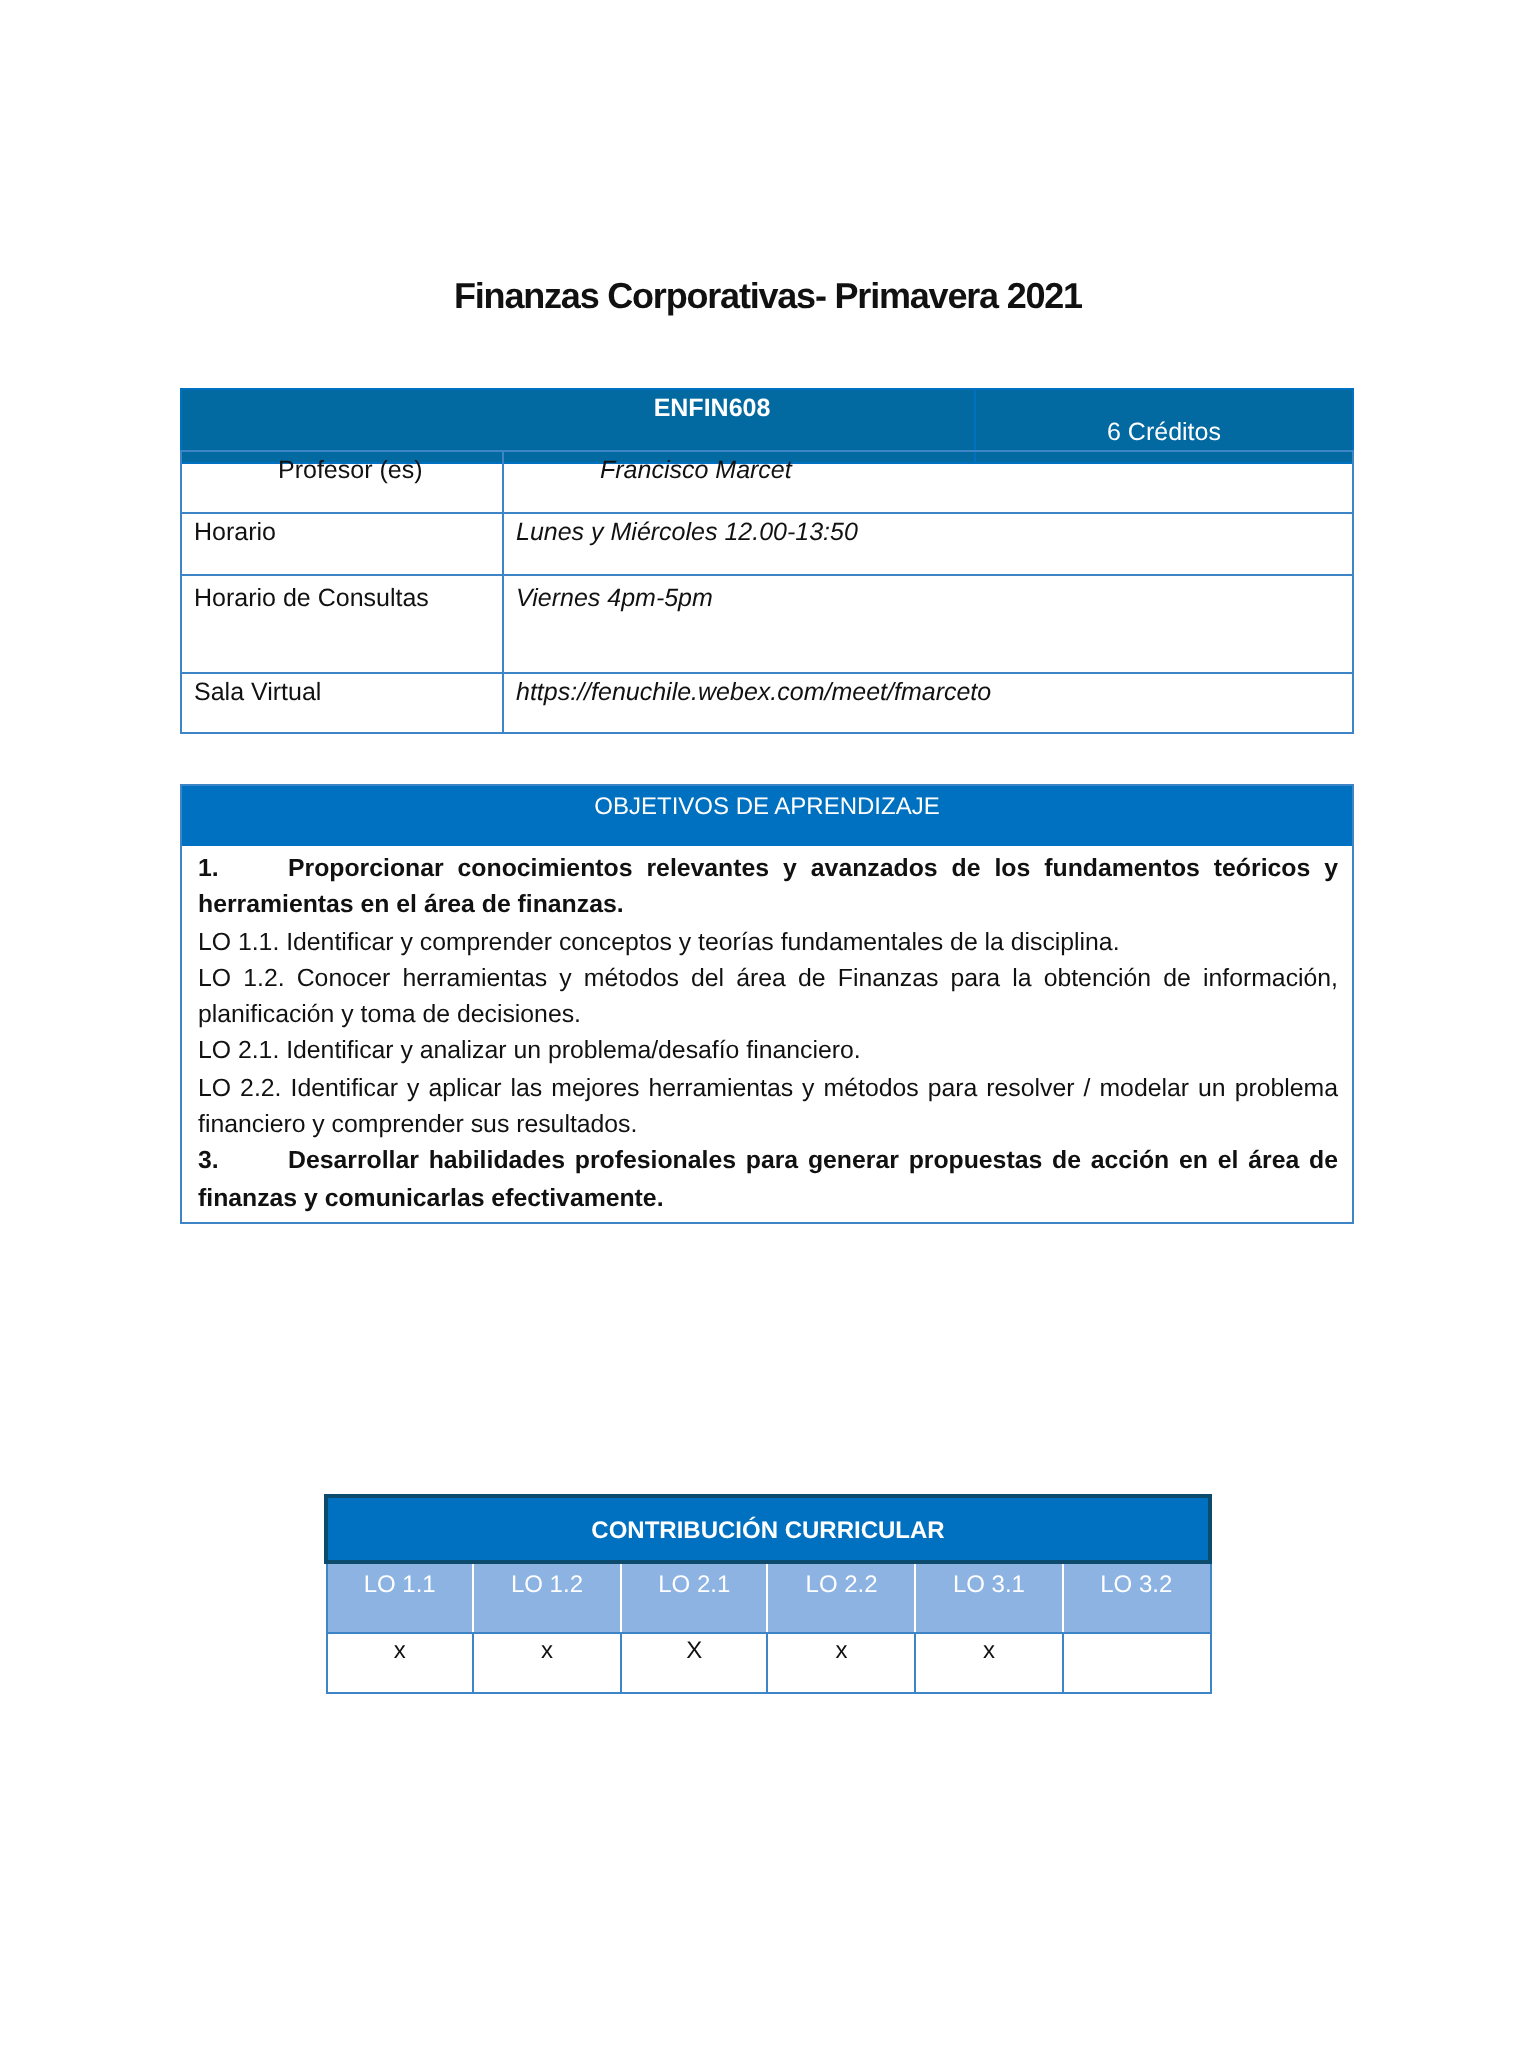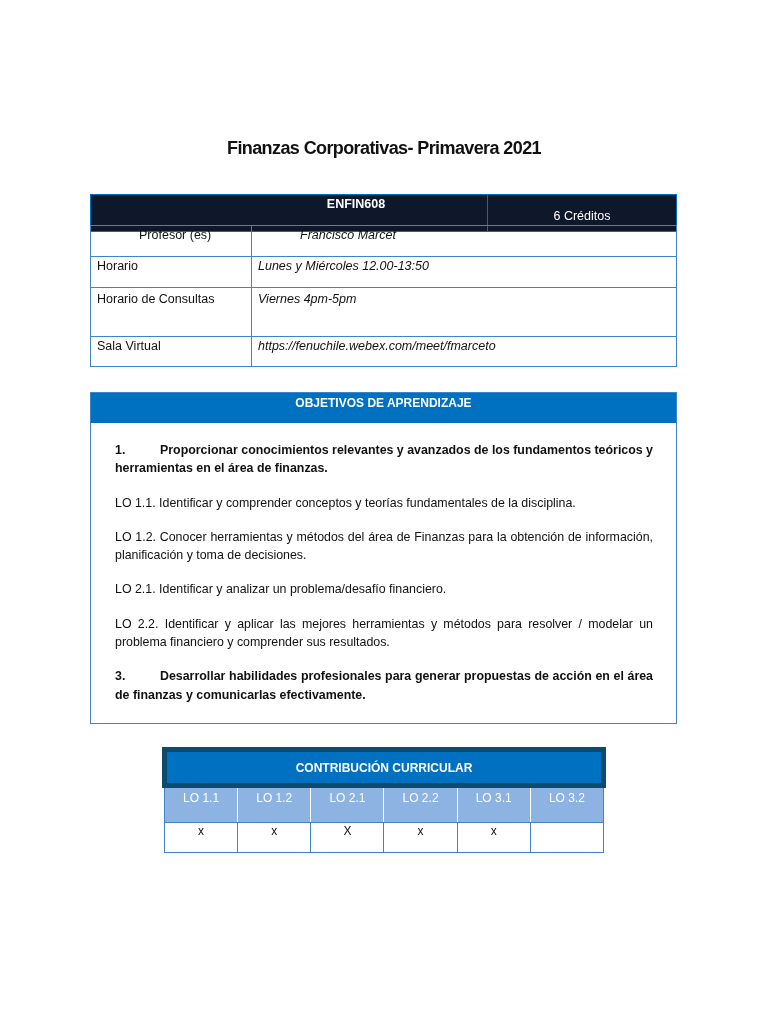--- a/index.html
+++ b/index.html
@@ -11,52 +11,52 @@
     .title {
       position: absolute; top: 138px; left: 0; width: 768px; text-align: center;
       font-size: 18px; font-weight: bold; letter-spacing: -0.6px; color: #111;
     }
     
     .info {
       position: absolute; left: 90px; top: 194px; width: 587px;
       border-collapse: collapse; font-size: 12.5px;
     }
     .info td { border: 1px solid #3d85c6; padding: 0 6px; vertical-align: top; }
-    .info .hdr td { background: #0f172a; color: #fff; height: 30px; border-color: #0070c0; }
+    .info .hdr td { background: #0369a1; color: #fff; height: 30px; border-color: #0070c0; }
     .info .hdr .code { text-align: center; font-weight: bold; vertical-align: top; padding-top: 2px; padding-left: 140px; }
     .info .hdr .cred { text-align: center; vertical-align: middle; padding-top: 6px; }
     .info .lbl { width: 106px; padding-top: 2px; }
     .info .val { font-style: italic; padding-top: 2px; }
     .info .r1 td { height: 28px; padding-left: 48px; }
     .info .r2 td { height: 28px; }
     .info .r3 td { height: 46px; line-height: 18px; }
     .info .r4 td { height: 27px; }
 
     
     .obj {
       position: absolute; left: 90px; top: 392px; width: 585px;
       border: 1px solid #3d85c6;
     }
     .obj-hdr {
-      background: #0070c0; color: #fff; font-weight: bold; text-align: center;
+      background: #0070c0; color: #fff; font-weight: normal; text-align: center;
       height: 30px; font-size: 12px; padding-top: 3px; box-sizing: border-box;
     }
     .obj-body { padding: 2px 7px 3px 8px; font-size: 12.4px; line-height: 18.3px; text-align: justify; }
-    .obj-body p { margin: 16px; }
+    .obj-body p { margin: 0; }
     .obj-body .goal { font-weight: bold; }
     .obj-body .goal .num { display: inline-block; width: 45px; }
 
     
     .contrib {
       position: absolute; left: 162px; top: 747px; width: 444px;
       border-collapse: collapse; font-size: 12px;
     }
     .contrib .c-hdr td {
       background: #0070c0; color: #fff; font-weight: bold; text-align: center;
-      height: 29px; border: 5px solid #0c4a6e;
+      height: 29px; border: 2px solid #0c4a6e;
     }
     .contrib .c-sub td {
       background: #8db3e2; color: #fff; text-align: center; height: 30px;
       border: 1px solid #ffffff; border-bottom: 1px solid #3d85c6; vertical-align: top; padding-top: 3px; margin-left: 28px;
     }
     .contrib .c-sub td:first-child { border-left: 1px solid #3d85c6; }
     .contrib .c-sub td:last-child { border-right: 1px solid #3d85c6; }
     .contrib .c-row td {
       text-align: center; height: 27px; border: 1px solid #3d85c6; vertical-align: top; padding-top: 1px; font-size: 12px;
     }

